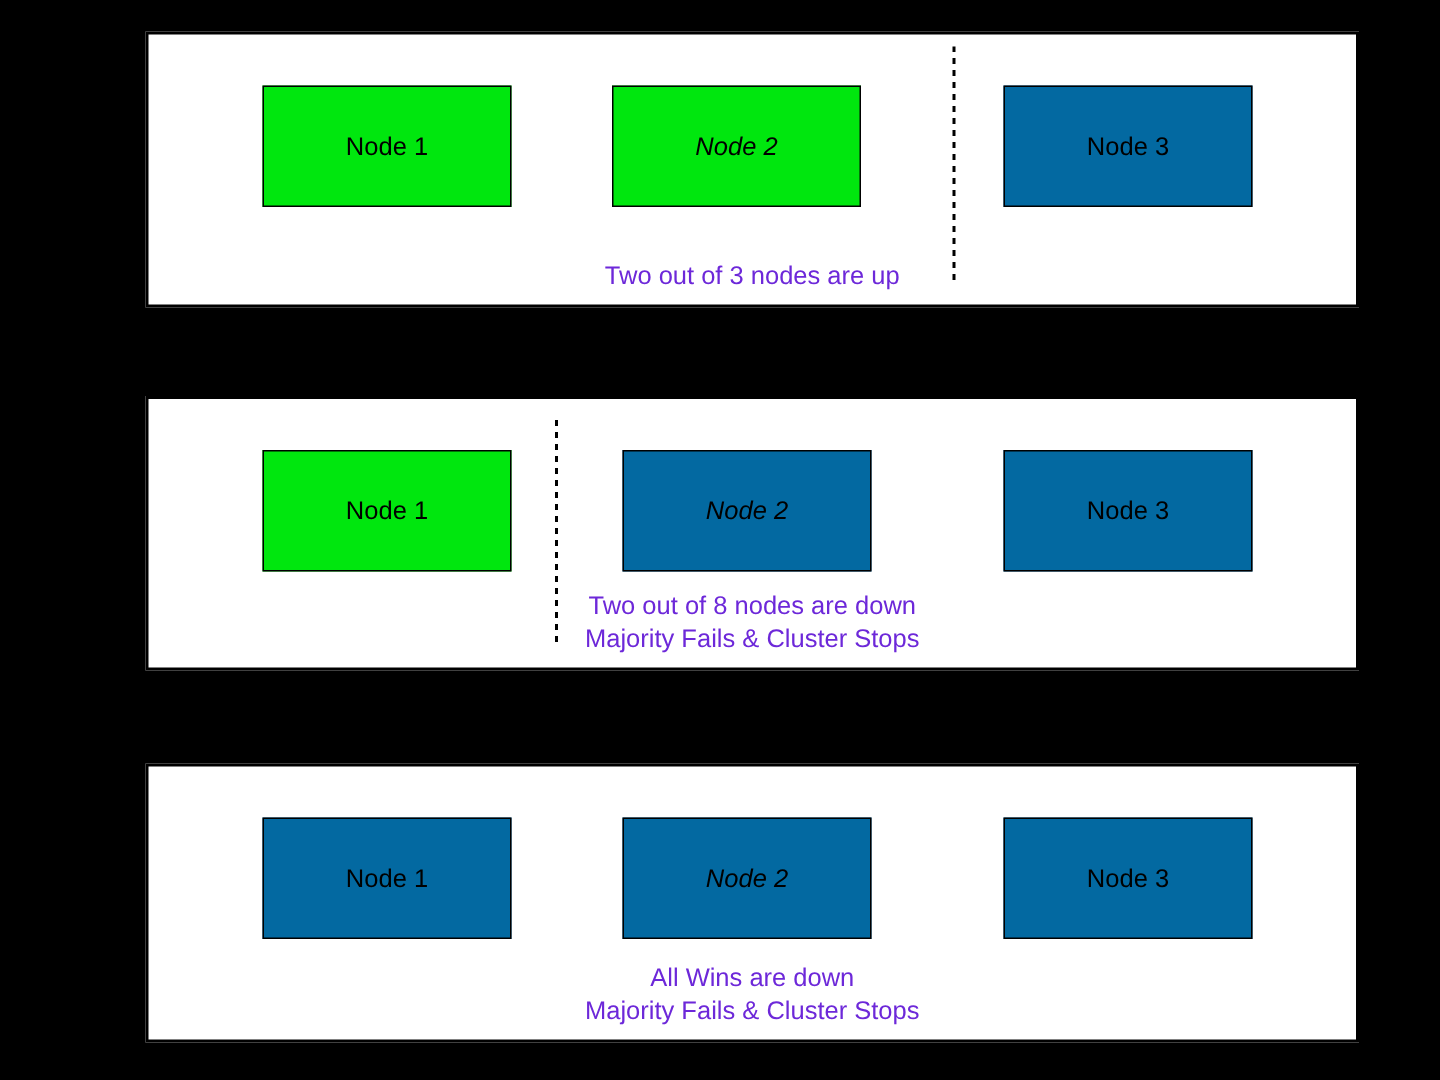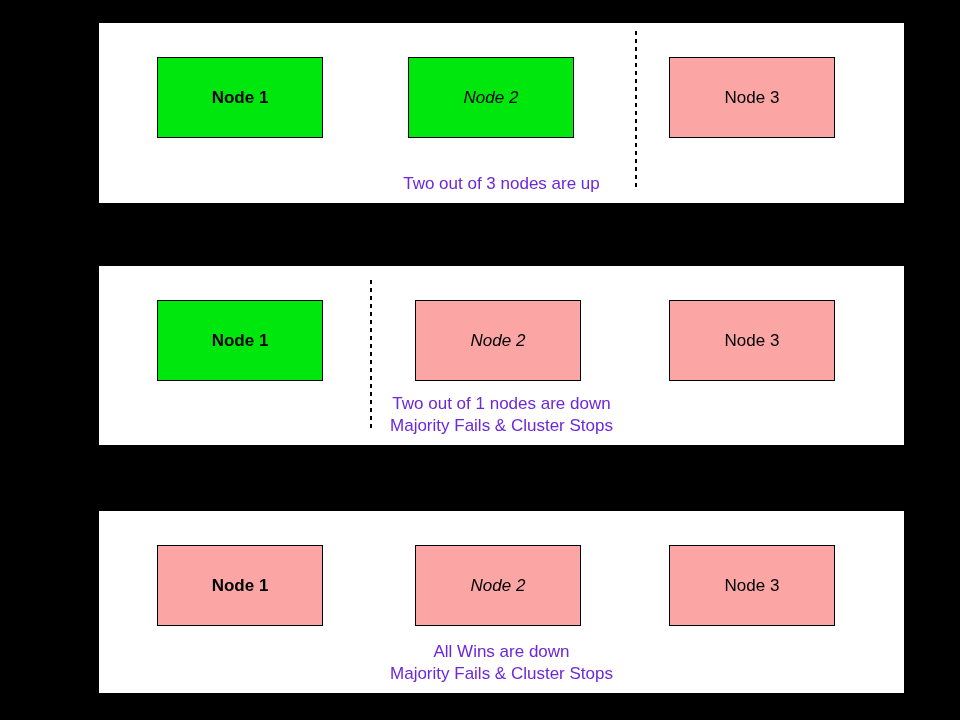--- a/index.html
+++ b/index.html
@@ -32,27 +32,27 @@
     width: 166px;
     height: 81px;
     border: 1px solid #000000;
     box-sizing: border-box;
     display: flex;
     align-items: center;
     justify-content: center;
     font-size: 17px;
     color: #000000;
   }
-  .node.n1 { left: 58px;  top: 34px; font-weight: bold; }
+  .node.n1 { left: 76px;  top: 34px; }
   .node.n2 { left: 316px; top: 34px; font-style: italic; }
   .node.n3 { left: 570px; top: 34px; }
   .p1 .node.n2 { left: 309px; }
 
   .node.up   { background: #00E70E; }
-  .node.down { background: #fca5a5; }
+  .node.down { background: #0369a1; }
 
   .divider {
     position: absolute;
     width: 2px;
     background: repeating-linear-gradient(
       to bottom, #000000 0px, #000000 4px,
       transparent 4px, transparent 8px);
   }
   .p1 .divider { left: 536px; top: 8px;  height: 157px; }
   .p2 .divider { left: 271px; top: 14px; height: 152px; }
@@ -82,21 +82,21 @@
       <div>Two out of 3 nodes are up</div>
     </div>
   </div>
 
   <div class="panel p2">
     <div class="node n1 up">Node 1</div>
     <div class="node n2 down">Node 2</div>
     <div class="node n3 down">Node 3</div>
     <div class="divider"></div>
     <div class="caption">
-      <div>Two out of 1 nodes are down</div>
+      <div>Two out of 8 nodes are down</div>
       <div>Majority Fails &amp; Cluster Stops</div>
     </div>
   </div>
 
   <div class="panel p3">
     <div class="node n1 down">Node 1</div>
     <div class="node n2 down">Node 2</div>
     <div class="node n3 down">Node 3</div>
     <div class="caption">
       <div>All Wins are down</div>

